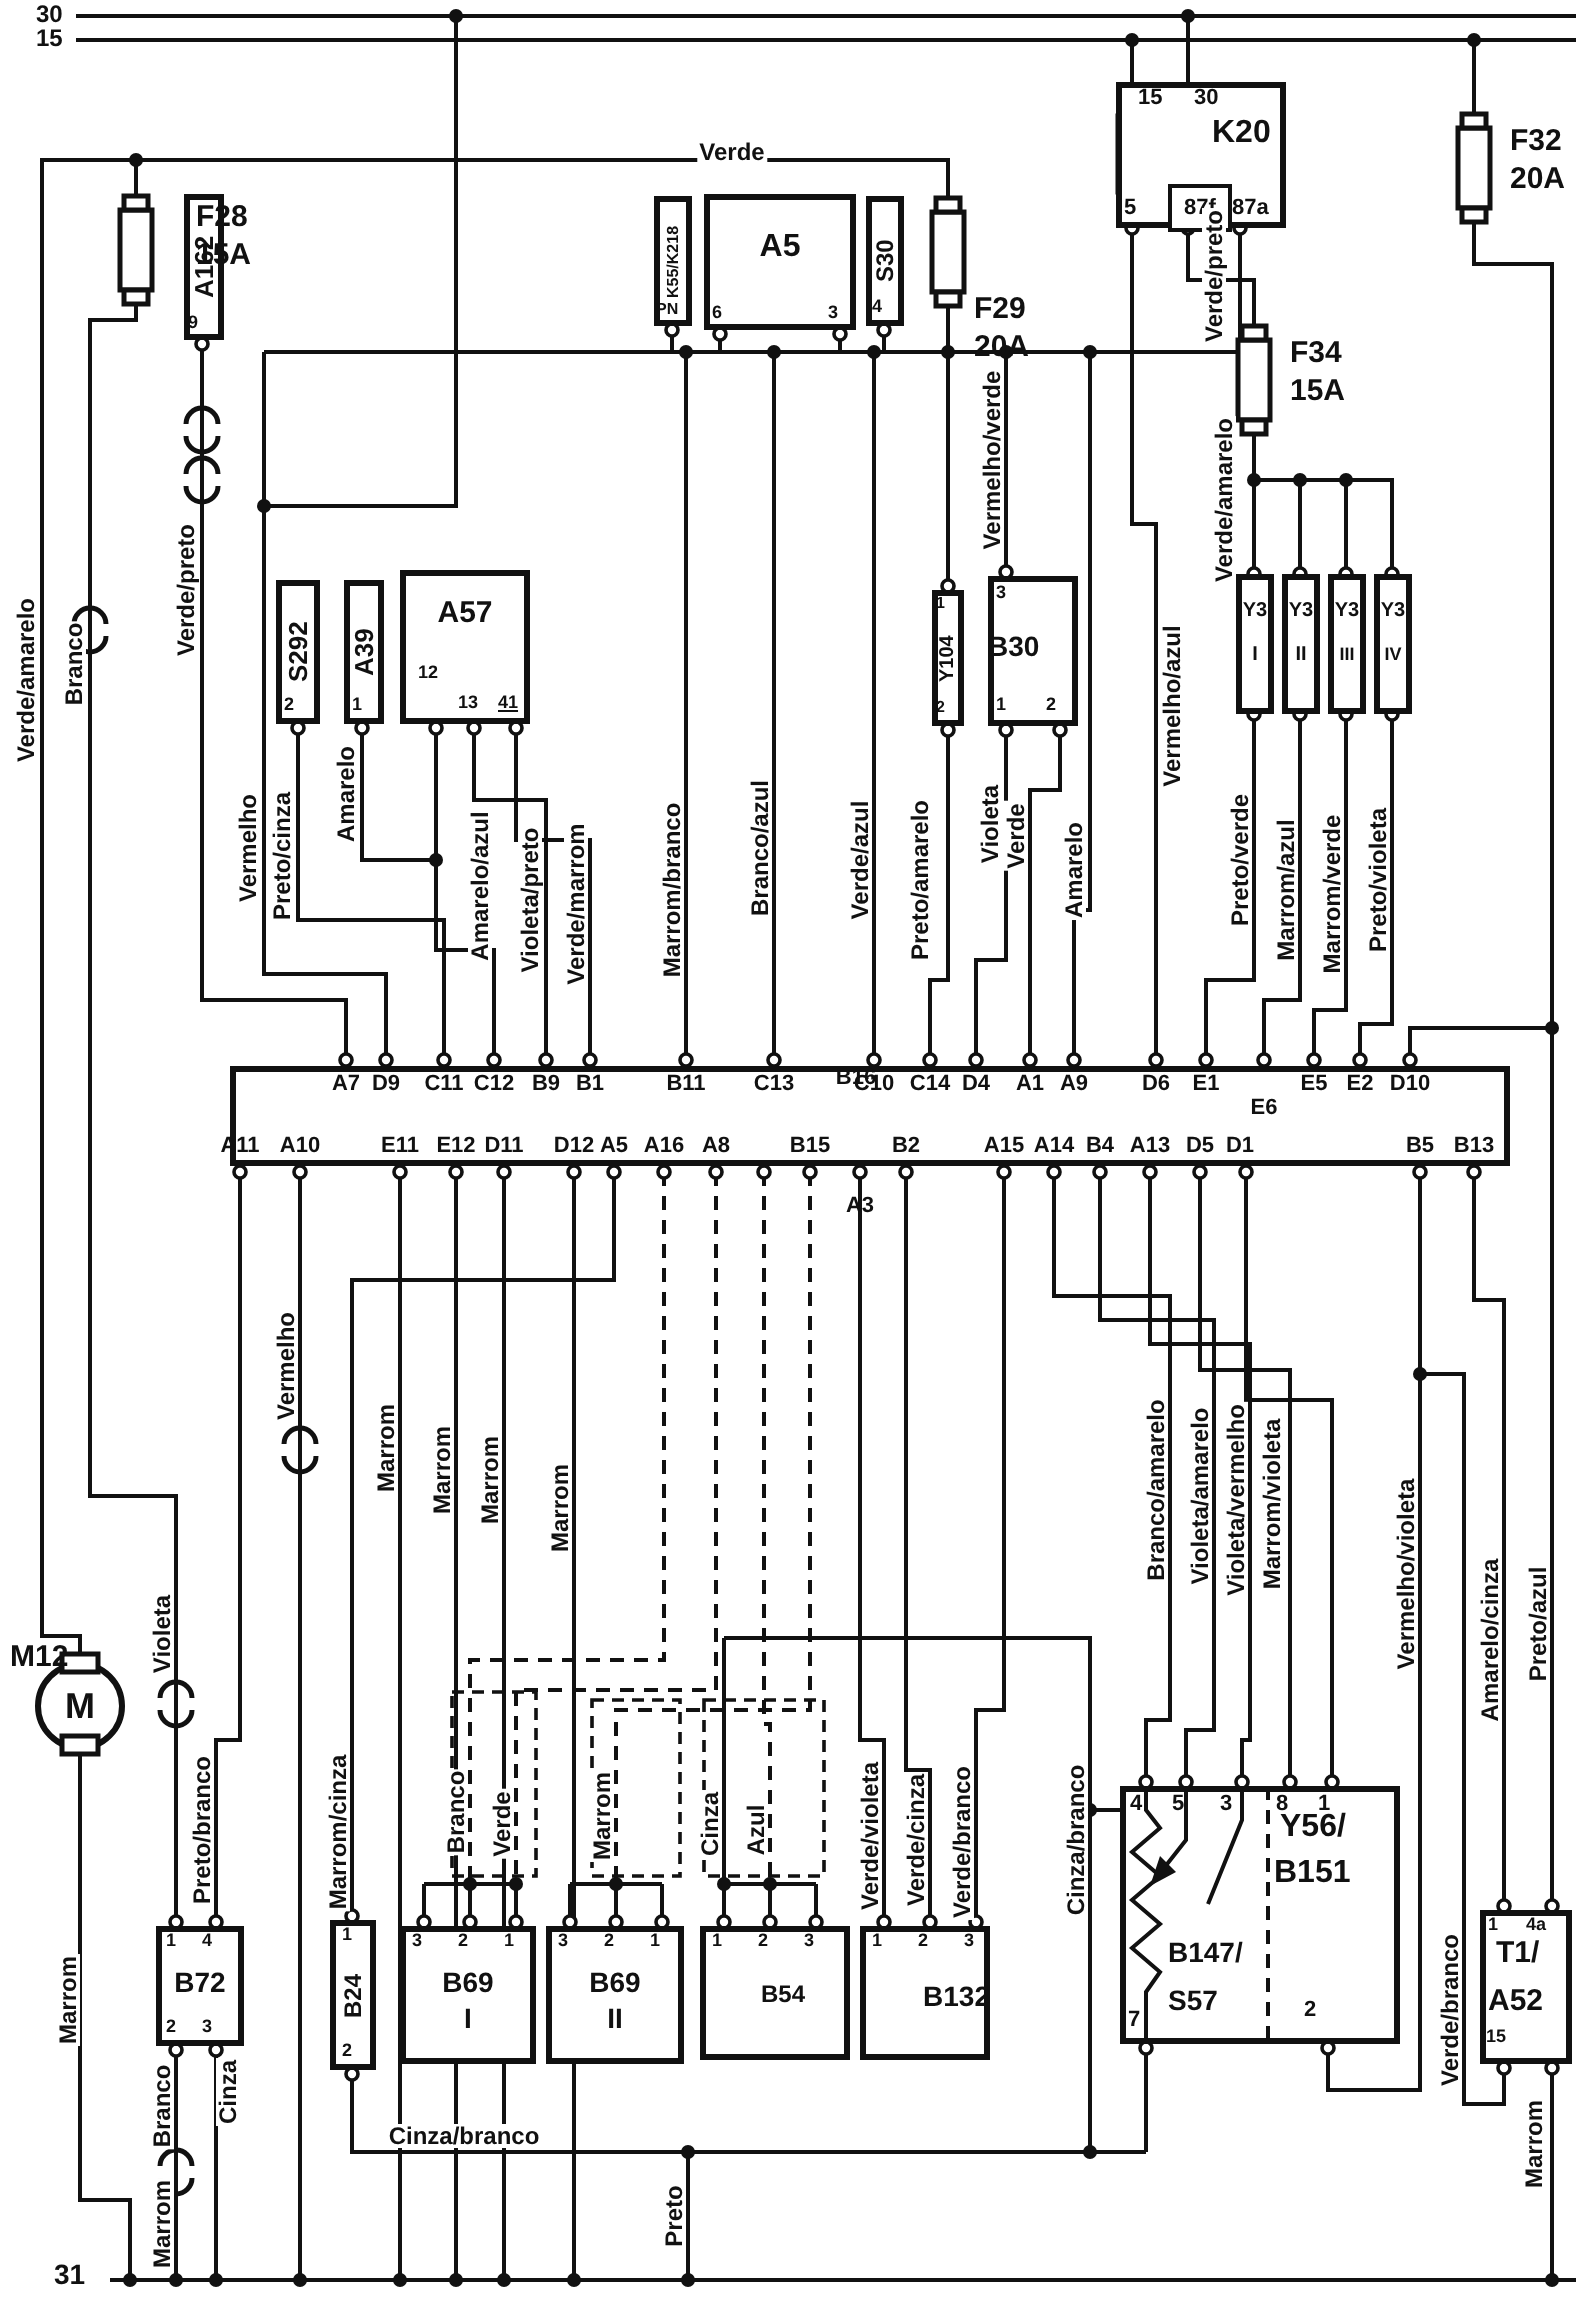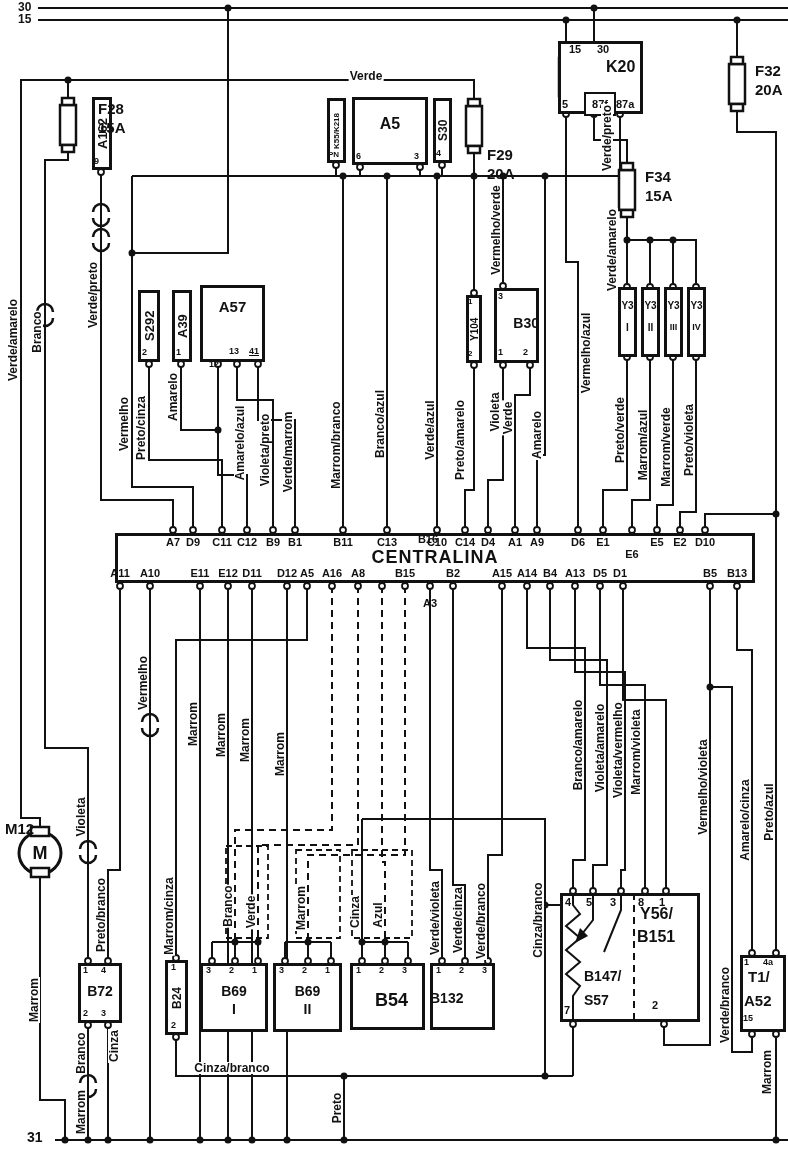--- a/index.html
+++ b/index.html
@@ -333,51 +333,50 @@
     </div>
   <span class="p9" style="left:142px;top:348px;">2</span>
 
   <div class="box" style="left:172px;top:290px;width:20px;height:72px;">
       <div class="rot" style="font-size:13px;">A39</div>
     </div>
   <span class="p9" style="left:176px;top:348px;">1</span>
 
   <div class="box" style="left:200px;top:285px;width:65px;height:77px;"></div>
   <span class="cname" style="left:200px;top:298px;width:65px;text-align:center;font-size:15px;">A57</span>
-  <span class="p9" style="left:209px;top:360px;">12</span>
+  <span class="p9" style="left:209px;top:332px;">12</span>
   <span class="p9" style="left:229px;top:347px;">13</span>
   <span class="p9" style="left:249px;top:347px;text-decoration:underline;">41</span>
 
   <div class="box" style="left:466px;top:295px;width:16px;height:68px;">
       <div class="rot" style="font-size:10px;">Y104</div>
     </div>
   <span class="p9" style="left:468px;top:298px;font-size:8px;">1</span>
   <span class="p9" style="left:468px;top:350px;font-size:8px;">2</span>
 
   <div class="box" style="left:494px;top:288px;width:45px;height:75px;"></div>
   <span class="p9" style="left:498px;top:292px;">3</span>
-  <span class="cname" style="left:494px;top:315px;width:45px;text-align:right;font-size:14px;">B30</span>
+  <span class="cname" style="left:494px;top:315px;width:45px;text-align:left;font-size:14px;">B30</span>
   <span class="p9" style="left:498px;top:348px;">1</span>
   <span class="p9" style="left:523px;top:348px;">2</span>
 
   <div class="box" style="left:618px;top:287px;width:19px;height:70px;"></div>
   <span class="cname" style="left:618px;top:300px;width:19px;text-align:center;font-size:10px;">Y3</span>
   <span class="cname" style="left:618px;top:322px;width:19px;text-align:center;font-size:10px;">I</span>
   <div class="box" style="left:641px;top:287px;width:19px;height:70px;"></div>
   <span class="cname" style="left:641px;top:300px;width:19px;text-align:center;font-size:10px;">Y3</span>
   <span class="cname" style="left:641px;top:322px;width:19px;text-align:center;font-size:10px;">II</span>
   <div class="box" style="left:664px;top:287px;width:19px;height:70px;"></div>
   <span class="cname" style="left:664px;top:300px;width:19px;text-align:center;font-size:10px;">Y3</span>
   <span class="cname" style="left:664px;top:322px;width:19px;text-align:center;font-size:9px;">III</span>
   <div class="box" style="left:687px;top:287px;width:19px;height:70px;"></div>
   <span class="cname" style="left:687px;top:300px;width:19px;text-align:center;font-size:10px;">Y3</span>
   <span class="cname" style="left:687px;top:322px;width:19px;text-align:center;font-size:9px;">IV</span>
 
   <div class="box" style="left:115px;top:533px;width:640px;height:50px;"></div>
-  <div class="cname" style="left:115px;top:547px;width:640px;text-align:center;font-size:18px;letter-spacing:1px;">CENTRALINA</div>
 
   <span class="cname" style="left:5px;top:820px;font-size:15px;">M12</span>
   <span class="cname" style="left:29px;top:843px;width:22px;text-align:center;font-size:18px;">M</span>
 
   <div class="box" style="left:78px;top:963px;width:44px;height:60px;"></div>
   <span class="p9" style="left:83px;top:966px;">1</span>
   <span class="p9" style="left:101px;top:966px;">4</span>
   <span class="cname" style="left:78px;top:983px;width:44px;text-align:center;font-size:14px;">B72</span>
   <span class="p9" style="left:83px;top:1009px;">2</span>
   <span class="p9" style="left:101px;top:1009px;">3</span>
@@ -399,27 +398,27 @@
   <span class="p9" style="left:279px;top:966px;">3</span>
   <span class="p9" style="left:302px;top:966px;">2</span>
   <span class="p9" style="left:325px;top:966px;">1</span>
   <span class="cname" style="left:273px;top:983px;width:69px;text-align:center;font-size:14px;">B69</span>
   <span class="cname" style="left:273px;top:1001px;width:69px;text-align:center;font-size:14px;">II</span>
 
   <div class="box" style="left:350px;top:963px;width:75px;height:67px;"></div>
   <span class="p9" style="left:356px;top:966px;">1</span>
   <span class="p9" style="left:379px;top:966px;">2</span>
   <span class="p9" style="left:402px;top:966px;">3</span>
-  <span class="cname" style="left:350px;top:990px;width:83px;text-align:center;font-size:18px;">B54</span>
+  <span class="cname" style="left:350px;top:990px;width:83px;text-align:center;font-size:12px;">B54</span>
 
   <div class="box" style="left:430px;top:963px;width:65px;height:67px;"></div>
   <span class="p9" style="left:436px;top:966px;">1</span>
   <span class="p9" style="left:459px;top:966px;">2</span>
   <span class="p9" style="left:482px;top:966px;">3</span>
-  <span class="cname" style="left:430px;top:990px;width:65px;text-align:left;font-size:14px;">B132</span>
+  <span class="cname" style="left:430px;top:990px;width:65px;text-align:right;font-size:14px;">B132</span>
 
   <div class="box" style="left:560px;top:893px;width:140px;height:129px;background:transparent;"></div>
   <span class="p11" style="left:565px;top:897px;">4</span>
   <span class="p11" style="left:586px;top:897px;">5</span>
   <span class="p11" style="left:610px;top:897px;">3</span>
   <span class="p11" style="left:638px;top:897px;">8</span>
   <span class="p11" style="left:659px;top:897px;">1</span>
   <span class="cname" style="left:640px;top:905px;font-size:16px;">Y56/</span>
   <span class="cname" style="left:637px;top:928px;font-size:16px;">B151</span>
   <span class="cname" style="left:584px;top:968px;font-size:14px;">B147/</span>

